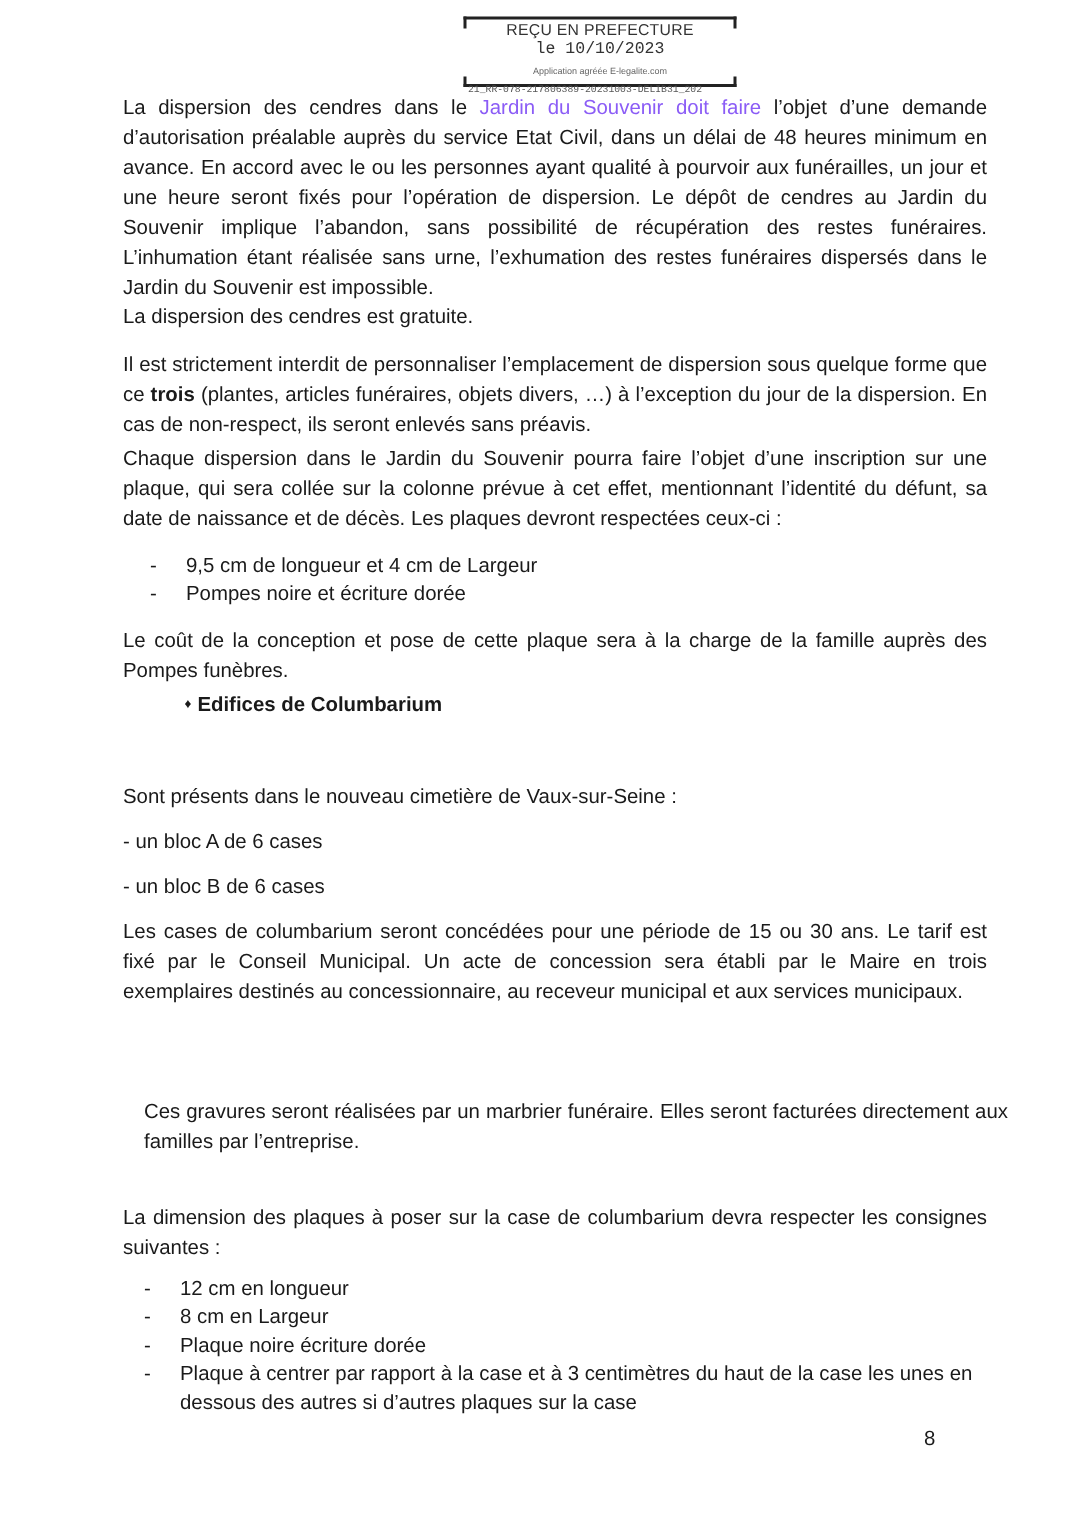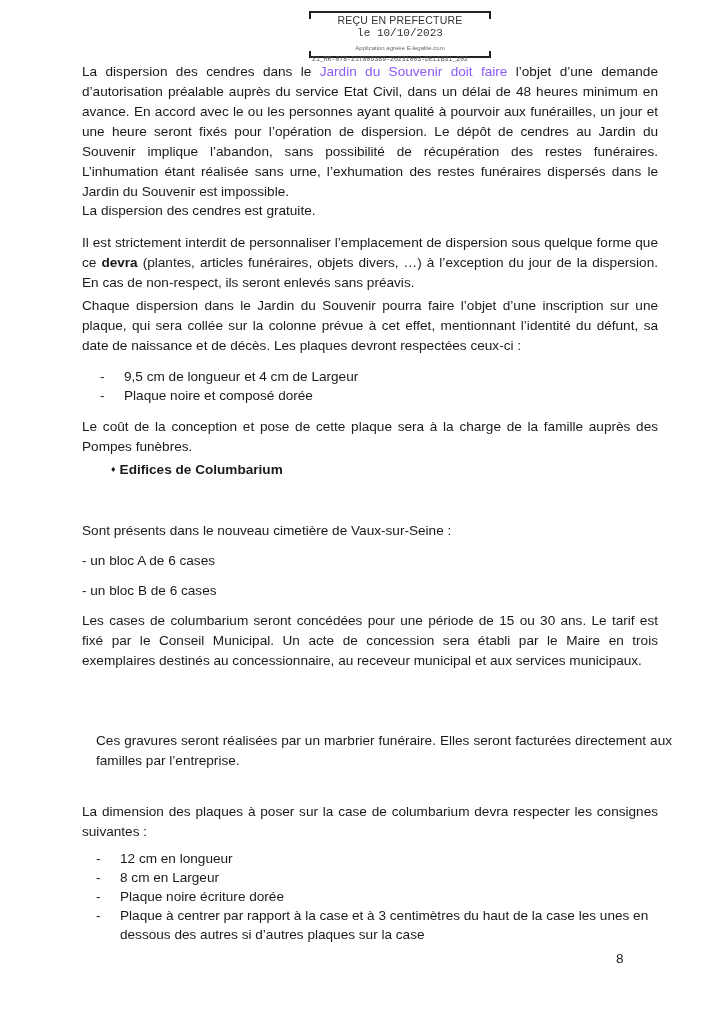--- a/index.html
+++ b/index.html
@@ -29,21 +29,21 @@
   .text { position: absolute; left: 82px; width: 576px; font-size: 13.6px; line-height: 20px; }
   p { margin: 0; }
   .just { text-align: justify; }
   .faded { color: #8b5cf6; }
   .bold { font-weight: bold; }
 
   .list { position: absolute; left: 100px; width: 560px; font-size: 13.6px; line-height: 19px; }
   .list .li { position: relative; padding-left: 24px; }
   .list .li .dash { position: absolute; left: 0; top: 0; }
 
-  .heading { position: absolute; left: 111px; font-size: 13.6px; font-weight: bold; }
+  .heading { position: absolute; left: 123px; font-size: 13.6px; font-weight: bold; }
   .heading .diamond { font-size: 9px; vertical-align: 2px; margin-right: 4px; }
 
   .page-num { position: absolute; left: 616px; top: 951px; font-size: 13.6px; }
 </style>
 </head>
 <body>
 
 <div class="page">
 
   <div class="stamp">
@@ -59,28 +59,28 @@
   </div>
   <div class="stamp-id">21_RR-078-217806389-20231003-DELIB31_202</div>
 
   <div class="text just" style="top:62px;">
     <p><span>La dispersion des cendres dans le </span><span class="faded">Jardin du Souvenir doit faire</span><span> l’objet d’une demande d’autorisation préalable auprès du service Etat Civil, dans un délai de 48 heures minimum en avance. En accord avec le ou les personnes ayant qualité à pourvoir aux funérailles, un jour et une heure seront fixés pour l’opération de dispersion. Le dépôt de cendres au Jardin du Souvenir implique l’abandon, sans possibilité de récupération des restes funéraires. L’inhumation étant réalisée sans urne, l’exhumation des restes funéraires dispersés dans le Jardin du Souvenir est impossible.</span></p>
   </div>
 
   <div class="text" style="top:201px;">La dispersion des cendres est gratuite.</div>
 
   <div class="text just" style="top:233px;">
-    <p><span>Il est strictement interdit de personnaliser l’emplacement de dispersion sous quelque  forme</span> <span>que ce </span><span class="bold">devra</span><span>   (plantes, articles funéraires, objets divers, …) à l’exception du jour de la dispersion. En cas de non-respect, ils seront enlevés sans préavis.</span></p>
+    <p><span>Il est strictement interdit de personnaliser l’emplacement de dispersion sous quelque  forme</span> <span>que ce </span><span class="bold">trois</span><span>   (plantes, articles funéraires, objets divers, …) à l’exception du jour de la dispersion. En cas de non-respect, ils seront enlevés sans préavis.</span></p>
   </div>
 
   <div class="text just" style="top:296px;">Chaque dispersion dans le Jardin du Souvenir pourra faire l’objet d’une inscription sur une plaque, qui sera collée sur la colonne prévue à cet effet, mentionnant l’identité du défunt, sa date de naissance et de décès. Les plaques devront respectées ceux-ci :</div>
 
   <div class="list" style="top:367px;">
     <div class="li"><span class="dash">-</span><span>9,5 cm de longueur et 4 cm de Largeur</span></div>
-    <div class="li"><span class="dash">-</span><span>Plaque noire et composé dorée</span></div>
+    <div class="li"><span class="dash">-</span><span>Pompes noire et écriture dorée</span></div>
   </div>
 
   <div class="text just" style="top:417px;">Le coût de la conception et pose de cette plaque sera à la charge de la famille auprès des Pompes funèbres.</div>
 
   <div class="heading" style="top:462px;">
     <span class="diamond">♦</span><span>Edifices de Columbarium</span>
   </div>
 
   <div class="text" style="top:521px;">Sont présents dans le nouveau cimetière de Vaux-sur-Seine :</div>
   <div class="text" style="top:551px;">- un bloc A de 6 cases</div>

